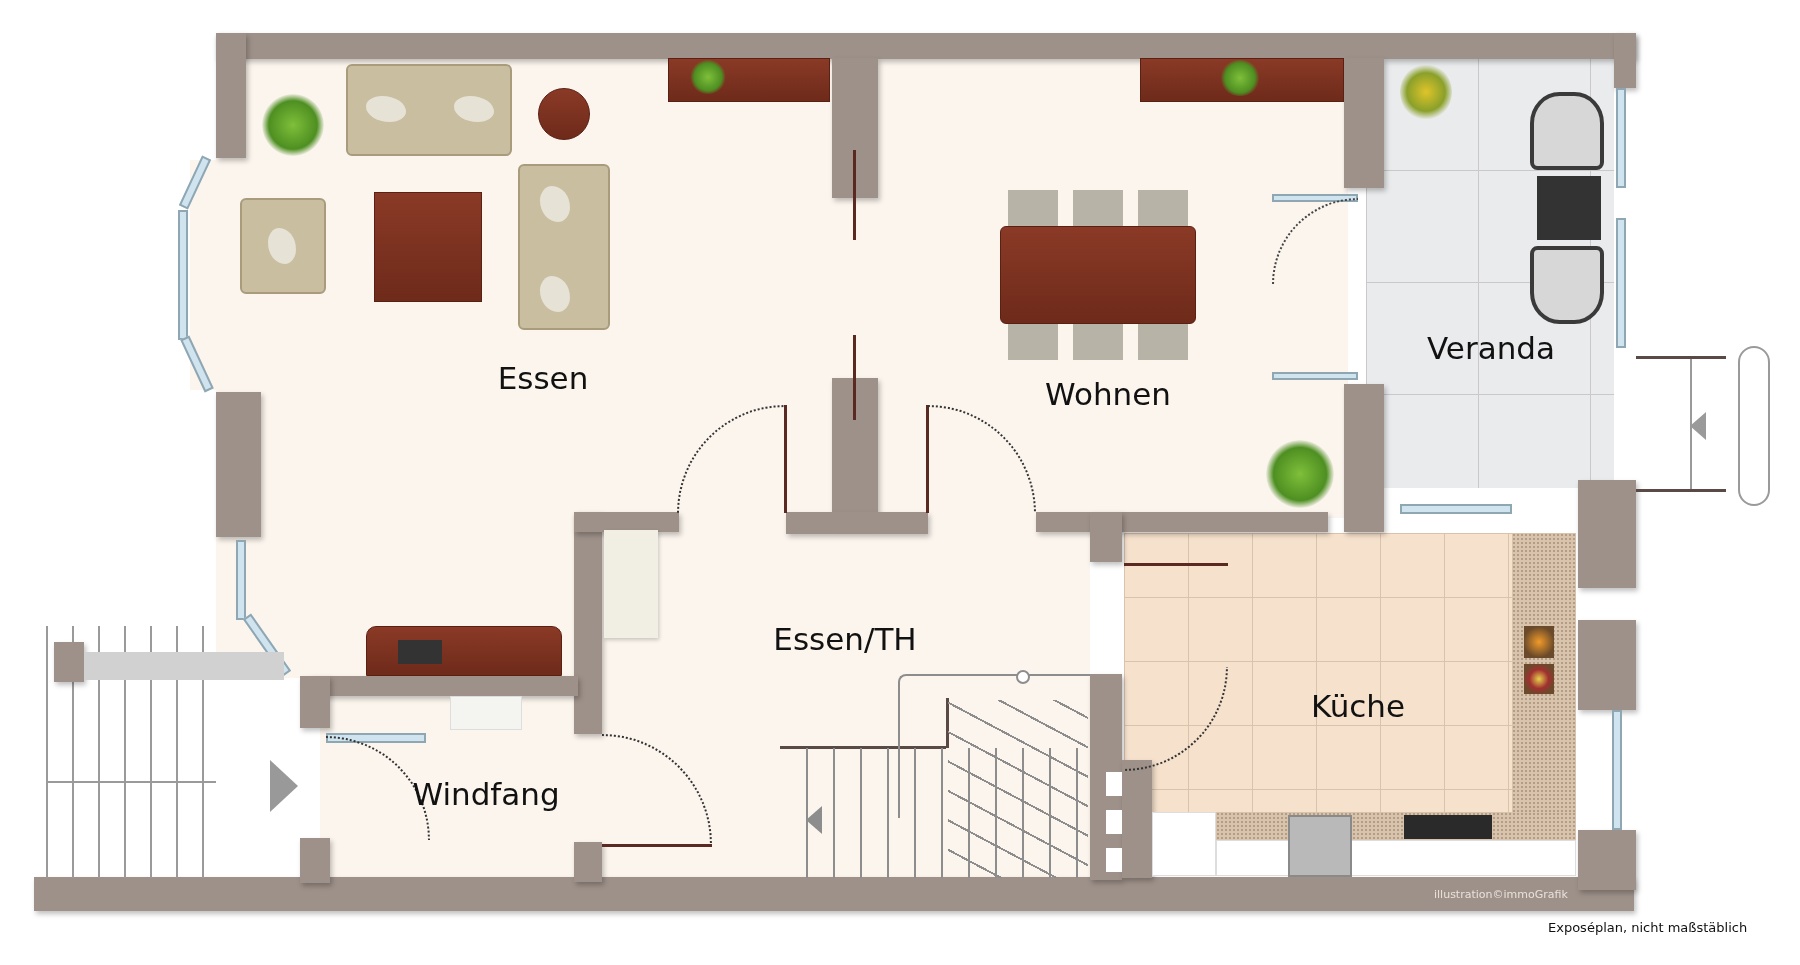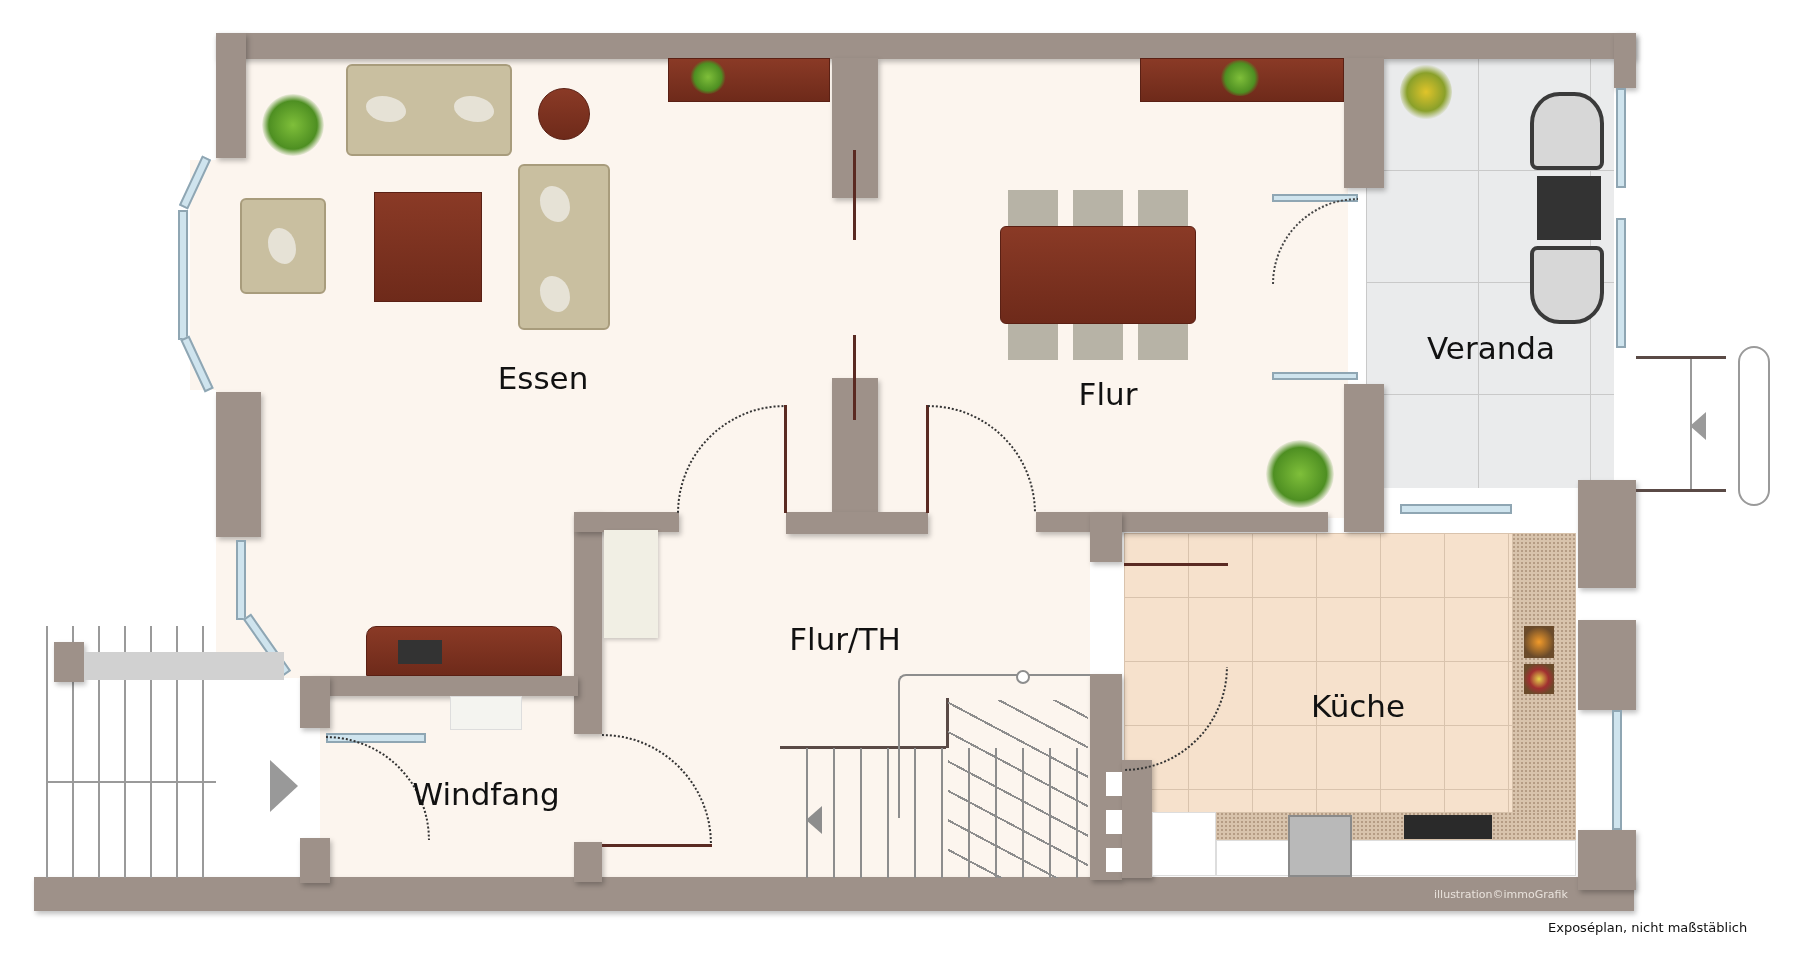--- a/index.html
+++ b/index.html
@@ -146,21 +146,21 @@
   <div class="cab" style="left:1216px;top:840px;width:360px;height:36px;"></div>
   <div class="abs" style="left:1288px;top:815px;width:64px;height:62px;background:#b9b9b9;border:2px solid #8a8a8a;box-sizing:border-box;"></div>
   <div class="abs" style="left:1404px;top:815px;width:88px;height:24px;background:#2a2a2a;"></div>
   <div class="abs" style="left:1524px;top:626px;width:30px;height:32px;background:radial-gradient(circle,#f19a2a 0%,#6a4a2a 70%);"></div>
   <div class="abs" style="left:1524px;top:664px;width:30px;height:30px;background:radial-gradient(circle,#e7d04a 0%,#a03030 45%,#6a4a2a 75%);"></div>
   <div class="abs" style="left:1106px;top:772px;width:16px;height:24px;background:#fff;"></div>
   <div class="abs" style="left:1106px;top:810px;width:16px;height:24px;background:#fff;"></div>
   <div class="abs" style="left:1106px;top:848px;width:16px;height:24px;background:#fff;"></div>
 
   <div class="room-label" style="left:543px;top:378px;">Essen</div>
-  <div class="room-label" style="left:1108px;top:394px;">Flur</div>
+  <div class="room-label" style="left:1108px;top:394px;">Wohnen</div>
   <div class="room-label" style="left:1491px;top:348px;">Veranda</div>
-  <div class="room-label" style="left:845px;top:639px;">Flur/TH</div>
+  <div class="room-label" style="left:845px;top:639px;">Essen/TH</div>
   <div class="room-label" style="left:1358px;top:706px;">Küche</div>
   <div class="room-label" style="left:486px;top:794px;">Windfang</div>
 
   <div class="credit" style="left:1434px;top:888px;">illustration©immoGrafik</div>
   <div class="note" style="left:1548px;top:920px;">Exposéplan, nicht maßstäblich</div>
 </div>
 
 </body></html>

